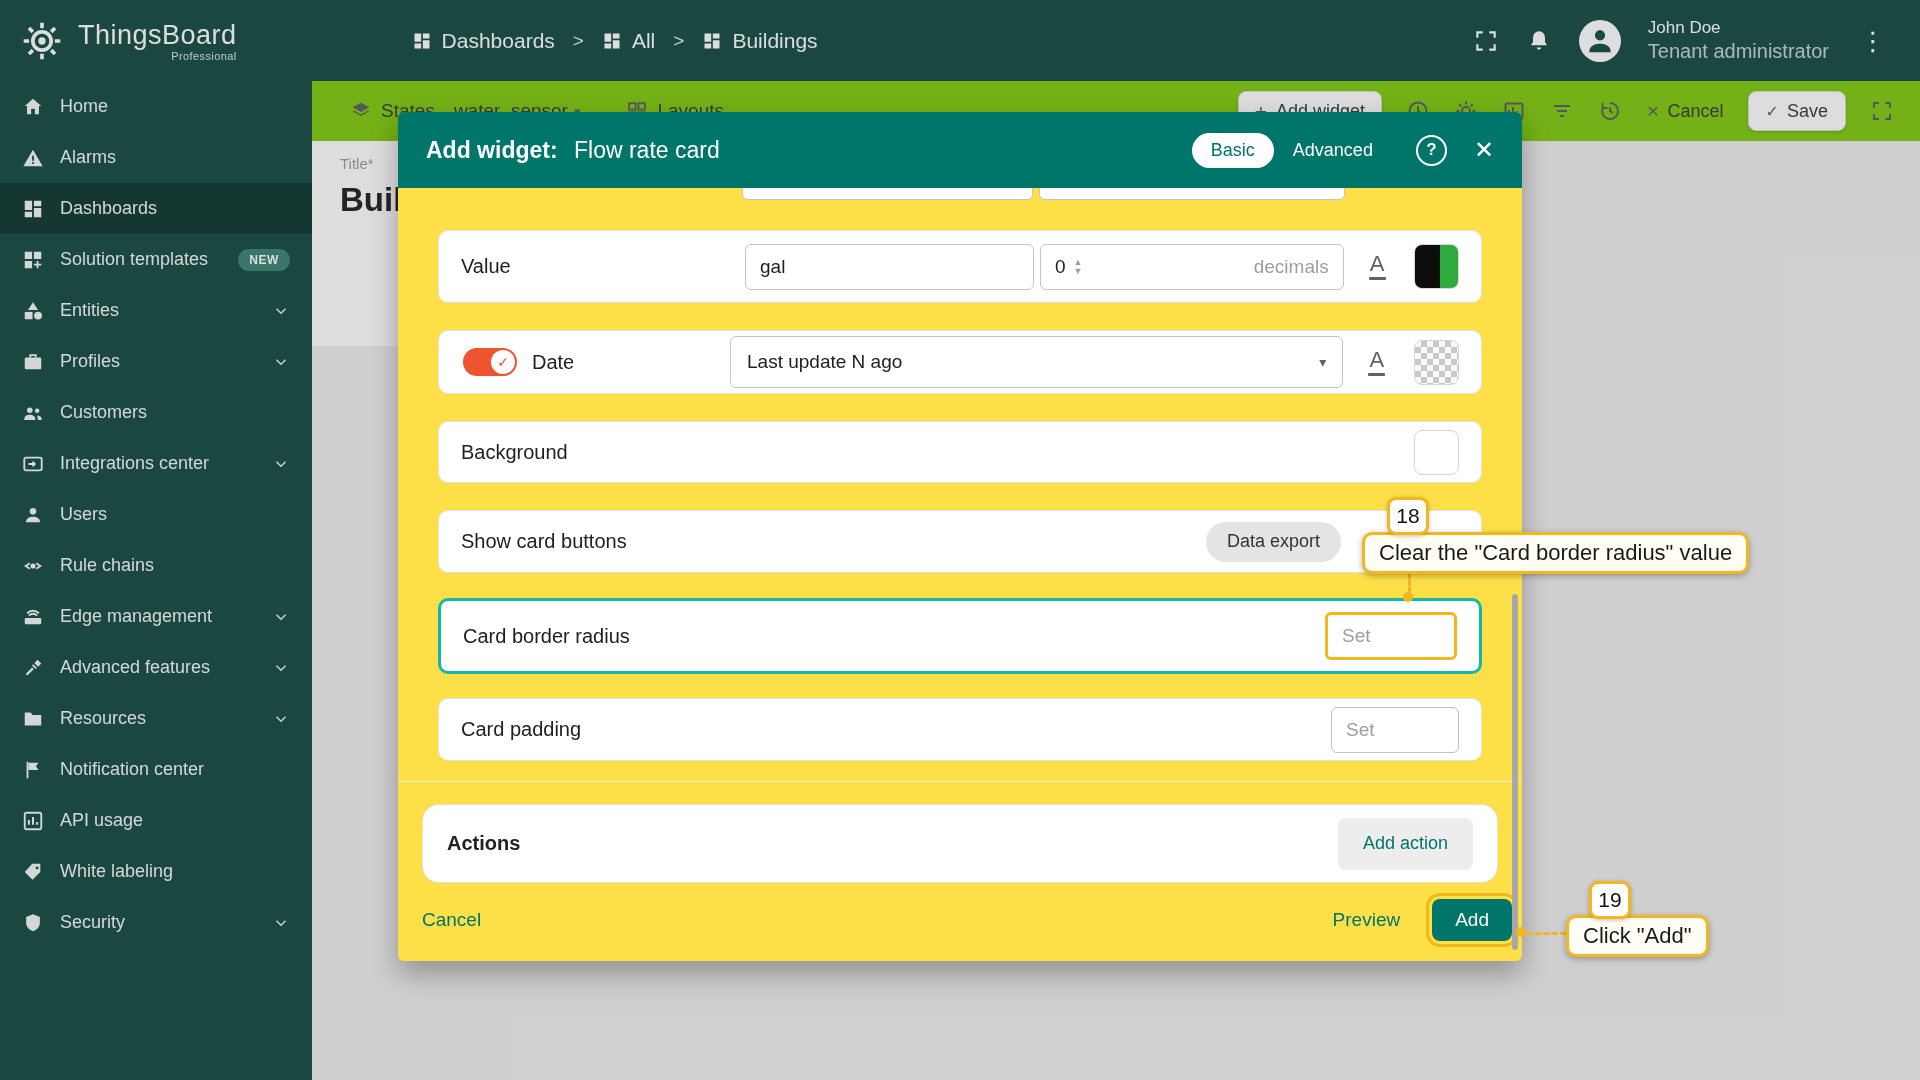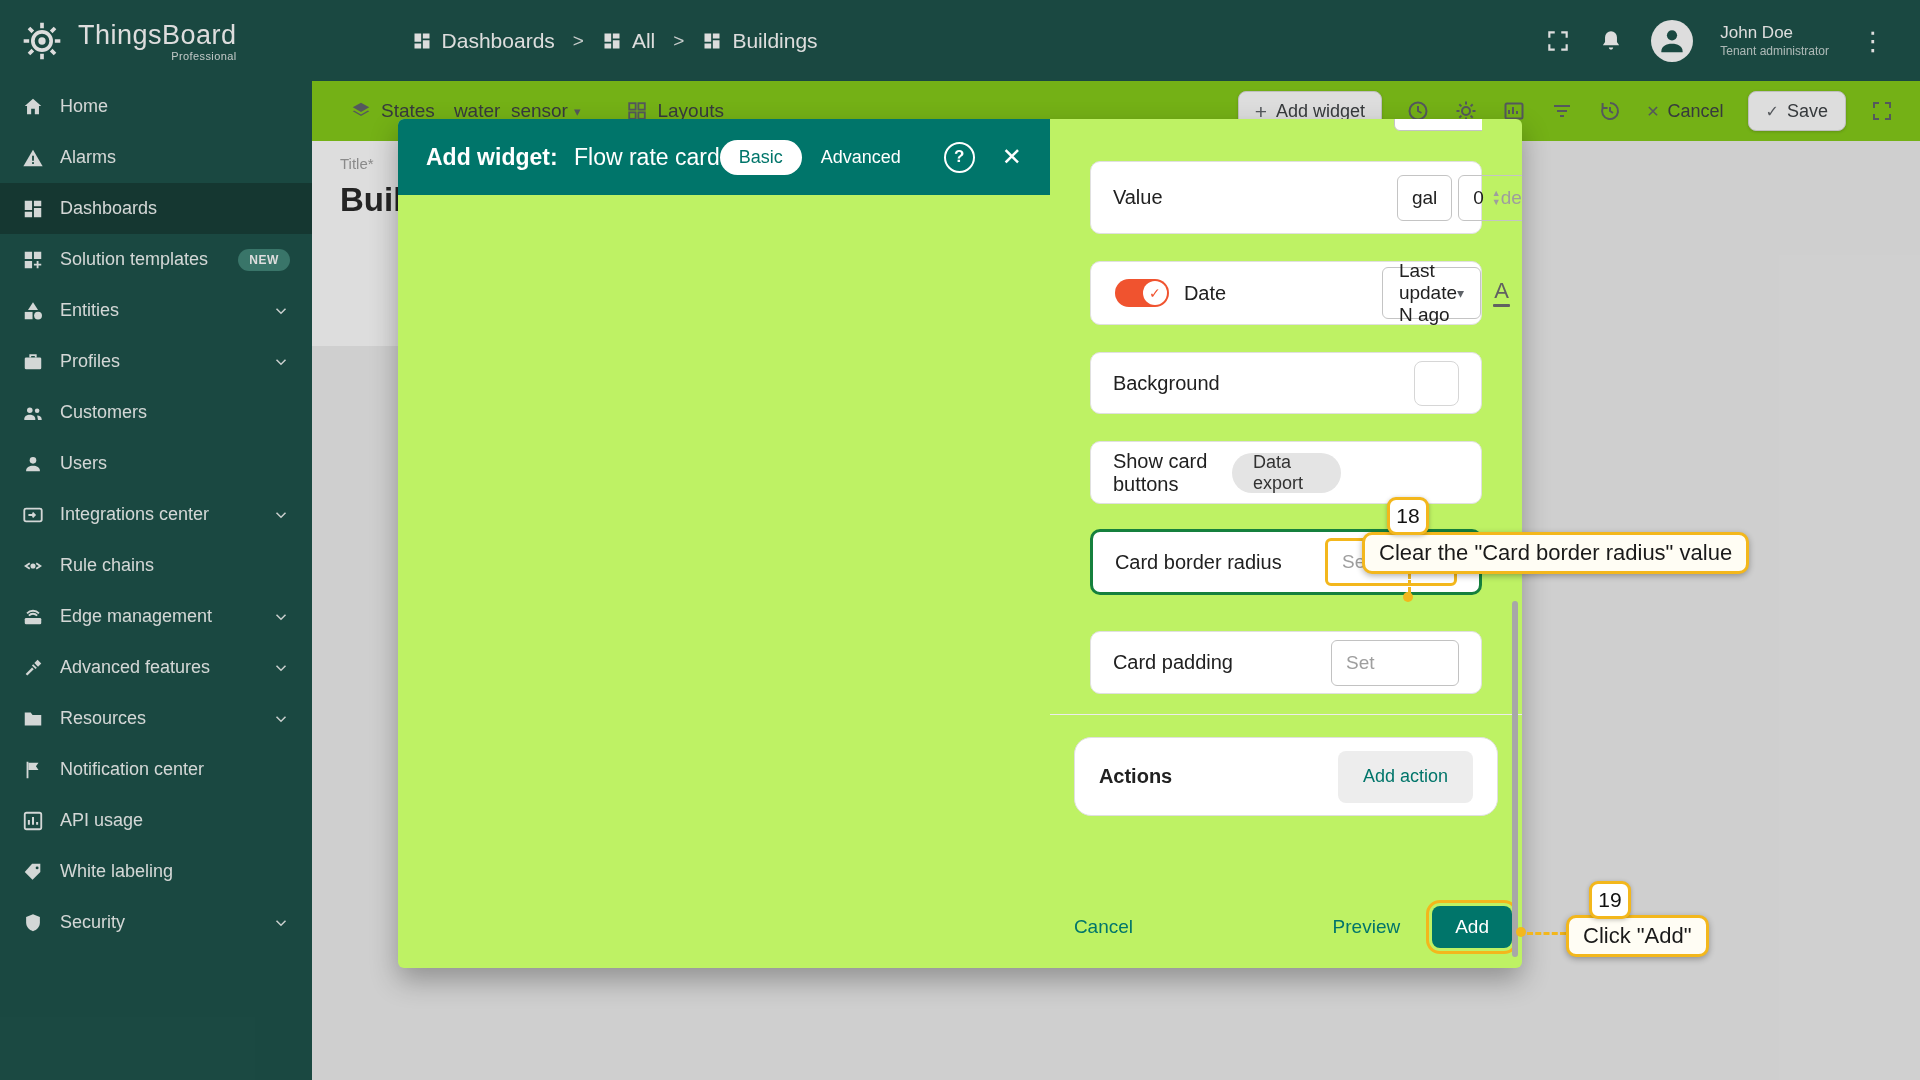--- a/index.html
+++ b/index.html
@@ -16,21 +16,21 @@
   .crumbs { display:flex; align-items:center; margin-left:175px; gap:12px; }
   .crumb { display:flex; align-items:center; gap:10px; font-size:21px; cursor:pointer; }
   .crumb-sep { font-size:19px; opacity:.9; margin:0 6px; }
   .crumb-ic { width:20px; height:20px; }
   .header-right { margin-left:auto; display:flex; align-items:center; gap:27px; }
   .hicon { width:26px; height:26px; color:#fff; cursor:pointer; }
   .avatar { width:42px; height:42px; border-radius:50%; background:#fff; display:flex; align-items:center; justify-content:center; overflow:hidden; }
   .avatar svg { width:34px; height:34px; color:#1b5148; }
   .user-block { line-height:1.25; }
   .user-name { font-size:17px; }
-  .user-role { font-size:12px; opacity:.75; }
+  .user-role { font-size:20px; opacity:.75; }
   .dots { font-size:26px; line-height:1; cursor:pointer; padding:0 4px; }
 
   
   .sidebar { position:absolute; top:81px; left:0; bottom:0; width:312px; background:#1b5148; z-index:10; overflow:hidden; }
   .side-item { height:51px; display:flex; align-items:center; gap:16px; padding:0 22px; color:#f4f8f7; font-size:18px; cursor:pointer; }
   .side-item.active { background:rgba(0,0,0,.24); }
   .sic { width:22px; height:22px; flex:none; color:#f4f8f7; }
   .side-label { white-space:nowrap; }
   .badge-new { margin-left:auto; background:#3f8577; color:#fff; font-size:12px; font-weight:700; letter-spacing:.6px; padding:4px 11px; border-radius:11px; }
   .chev { margin-left:auto; width:18px; height:18px; opacity:.95; }
@@ -54,21 +54,21 @@
   
   .canvas { position:absolute; top:141px; left:312px; right:0; bottom:0; background:#efefef; }
   .title-panel { position:absolute; top:0; left:0; width:430px; height:205px; background:#fff; padding:14px 0 0 28px; }
   .title-label { font-size:15px; color:#9e9e9e; }
   .page-title { font-size:33px; font-weight:700; color:#262626; margin-top:9px; white-space:nowrap; }
 
   
   .backdrop { position:absolute; inset:0; background:rgba(30,30,30,.15); z-index:40; }
 
   
-  .modal { position:absolute; left:398px; top:119px; width:1124px; height:849px; background:#bef264; border-radius:6px; box-shadow:0 12px 28px rgba(0,0,0,.3); z-index:60; display:flex; flex-direction:row; overflow:hidden; }
+  .modal { position:absolute; left:398px; top:112px; width:1124px; height:849px; background:#fde047; border-radius:6px; box-shadow:0 12px 28px rgba(0,0,0,.3); z-index:60; display:flex; flex-direction:column; overflow:hidden; }
   .modal-header { height:76px; flex:none; background:#00756a; color:#fff; display:flex; align-items:center; padding:0 28px; }
   .m-title { font-size:23px; }
   .m-title .pfx { font-weight:700; }
   .m-title .wname { font-weight:400; margin-left:10px; }
   .m-tabs { margin-left:auto; display:flex; align-items:center; gap:6px; margin-right:30px; }
   .tab-basic { background:#fff; color:#00756a; font-size:18px; font-weight:500; padding:7px 19px; border-radius:19px; cursor:pointer; }
   .tab-advanced { color:#fff; font-size:18px; padding:7px 13px; cursor:pointer; }
   .help-btn { width:31px; height:31px; border:2.5px solid #fff; border-radius:50%; display:flex; align-items:center; justify-content:center; font-size:17px; font-weight:700; margin-right:27px; cursor:pointer; }
   .close-btn { font-size:24px; cursor:pointer; line-height:1; }
 
@@ -99,21 +99,21 @@
   .toggle { position:relative; width:54px; height:28px; border-radius:14px; background:#f0532f; margin-left:2px; flex:none; cursor:pointer; }
   .toggle-thumb { position:absolute; right:2px; top:2px; width:24px; height:24px; border-radius:50%; background:#fff; display:flex; align-items:center; justify-content:center; color:#f0532f; font-size:14px; font-weight:700; }
   .date-lbl { width:198px; flex:none; margin-left:15px; }
   .select-field { width:616px; height:52px; border:1px solid #c4c4c4; border-radius:6px; display:flex; align-items:center; padding:0 16px; font-size:19px; color:#212121; cursor:pointer; }
   .sel-caret { margin-left:auto; color:#5f6368; font-size:14px; }
 
   .row-background { height:62px; }
   .row-buttons { height:63px; margin-bottom:25px;justify-content:center; }
   .chip { height:40px; padding:0 21px; border-radius:20px; background:#e4e4e4; display:flex; align-items:center; font-size:18px; color:#333; margin-left:auto; margin-right:118px; cursor:pointer; }
 
-  .row-radius { height:66px; border:3px solid #15803d; margin-bottom:36px; }
+  .row-radius { height:76px; border:3px solid #14b8a6; margin-bottom:24px; }
   .set-input { width:128px; height:46px; border:1px solid #c2c2c2; border-radius:6px; display:flex; align-items:center; padding:0 14px; color:#9e9e9e; font-size:19px; margin-left:auto; }
   .set-input.hl { width:132px; height:48px; border:3px solid #f3b71c; }
 
   .row-padding { height:63px; margin-bottom:16px; }
 
   .pre-actions-divider { height:1px; background:#ececec; margin:20px -40px 22px; }
   .row-actions { height:79px; margin:0 -16px; border:1px solid #e0e0e0; border-radius:17px; background:#fff; display:flex; align-items:center; padding:0 24px; }
   .actions-lbl { font-size:20px; font-weight:700; color:#212121; }
   .btn-add-action { margin-left:auto; height:52px; padding:0 25px; background:#ededed; color:#00756a; font-size:18px; font-weight:500; border-radius:8px; display:flex; align-items:center; cursor:pointer; }
 
@@ -252,35 +252,35 @@
     <div class="side-item">
       <svg class="sic" viewBox="0 0 24 24" fill="currentColor">
           <circle cx="8.5" cy="9" r="3"></circle>
           <path d="M2.5 18.5c0-3 2.7-4.7 6-4.7s6 1.7 6 4.7v1h-12z"></path>
           <circle cx="16.5" cy="9.5" r="2.5"></circle>
           <path d="M16.5 14.8c2.8 0 5 1.6 5 4.2v.5h-4z"></path>
         </svg>
       <span class="side-label">Customers</span>
     </div>
     <div class="side-item">
-      <svg class="sic" viewBox="0 0 24 24" fill="currentColor">
-          <circle cx="12" cy="8" r="3.6"></circle>
-          <path d="M4.5 19.2c0-3.4 3.4-5.2 7.5-5.2s7.5 1.8 7.5 5.2v.8h-15z"></path>
-        </svg>
-      <span class="side-label">Users</span>
-    </div>
-    <div class="side-item">
       <svg class="sic" viewBox="0 0 24 24" fill="none" stroke="currentColor" stroke-width="2">
           <rect x="2.5" y="5" width="19" height="14" rx="2"></rect>
           <path d="M7 12h7M11.5 9.5 14 12l-2.5 2.5"></path>
         </svg>
       <span class="side-label">Integrations center</span>
       <svg class="chev" viewBox="0 0 24 24" fill="none" stroke="currentColor" stroke-width="2">
           <path d="M6 9l6 6 6-6"></path>
         </svg>
+    </div>
+    <div class="side-item">
+      <svg class="sic" viewBox="0 0 24 24" fill="currentColor">
+          <circle cx="12" cy="8" r="3.6"></circle>
+          <path d="M4.5 19.2c0-3.4 3.4-5.2 7.5-5.2s7.5 1.8 7.5 5.2v.8h-15z"></path>
+        </svg>
+      <span class="side-label">Users</span>
     </div>
     <div class="side-item">
       <svg class="sic" viewBox="0 0 24 24" fill="none" stroke="currentColor" stroke-width="2">
           <path d="M8.5 9 4 12l4.5 3M15.5 9 20 12l-4.5 3"></path>
           <circle cx="12" cy="12" r="1.8" fill="currentColor"></circle>
         </svg>
       <span class="side-label">Rule chains</span>
     </div>
     <div class="side-item">
       <svg class="sic" viewBox="0 0 24 24" fill="currentColor">

